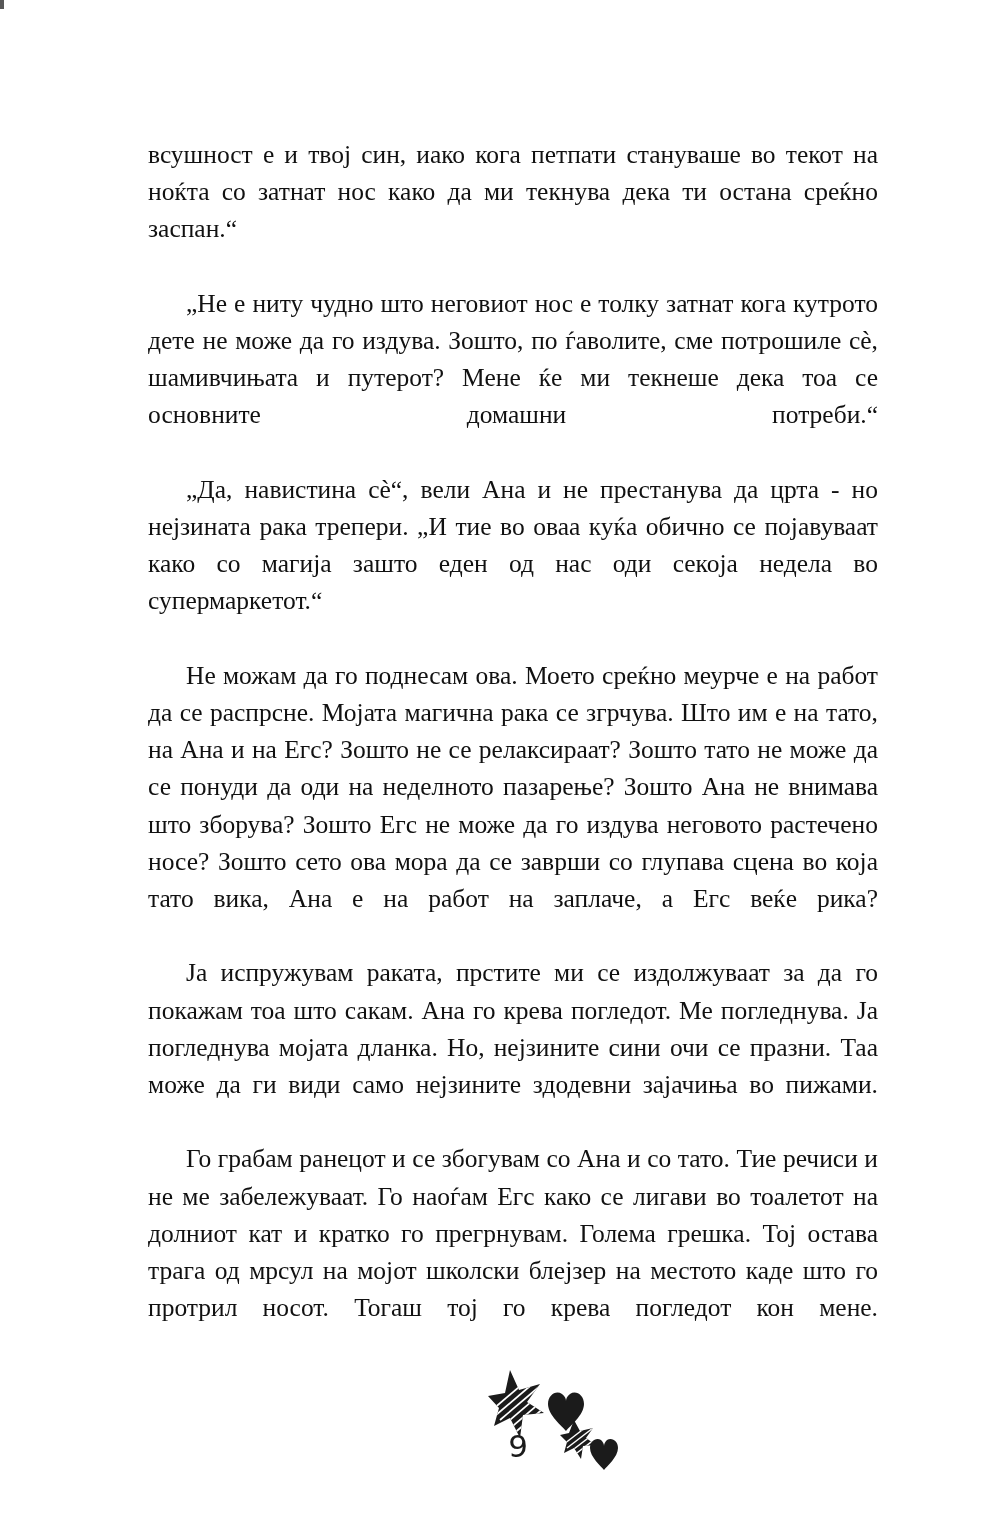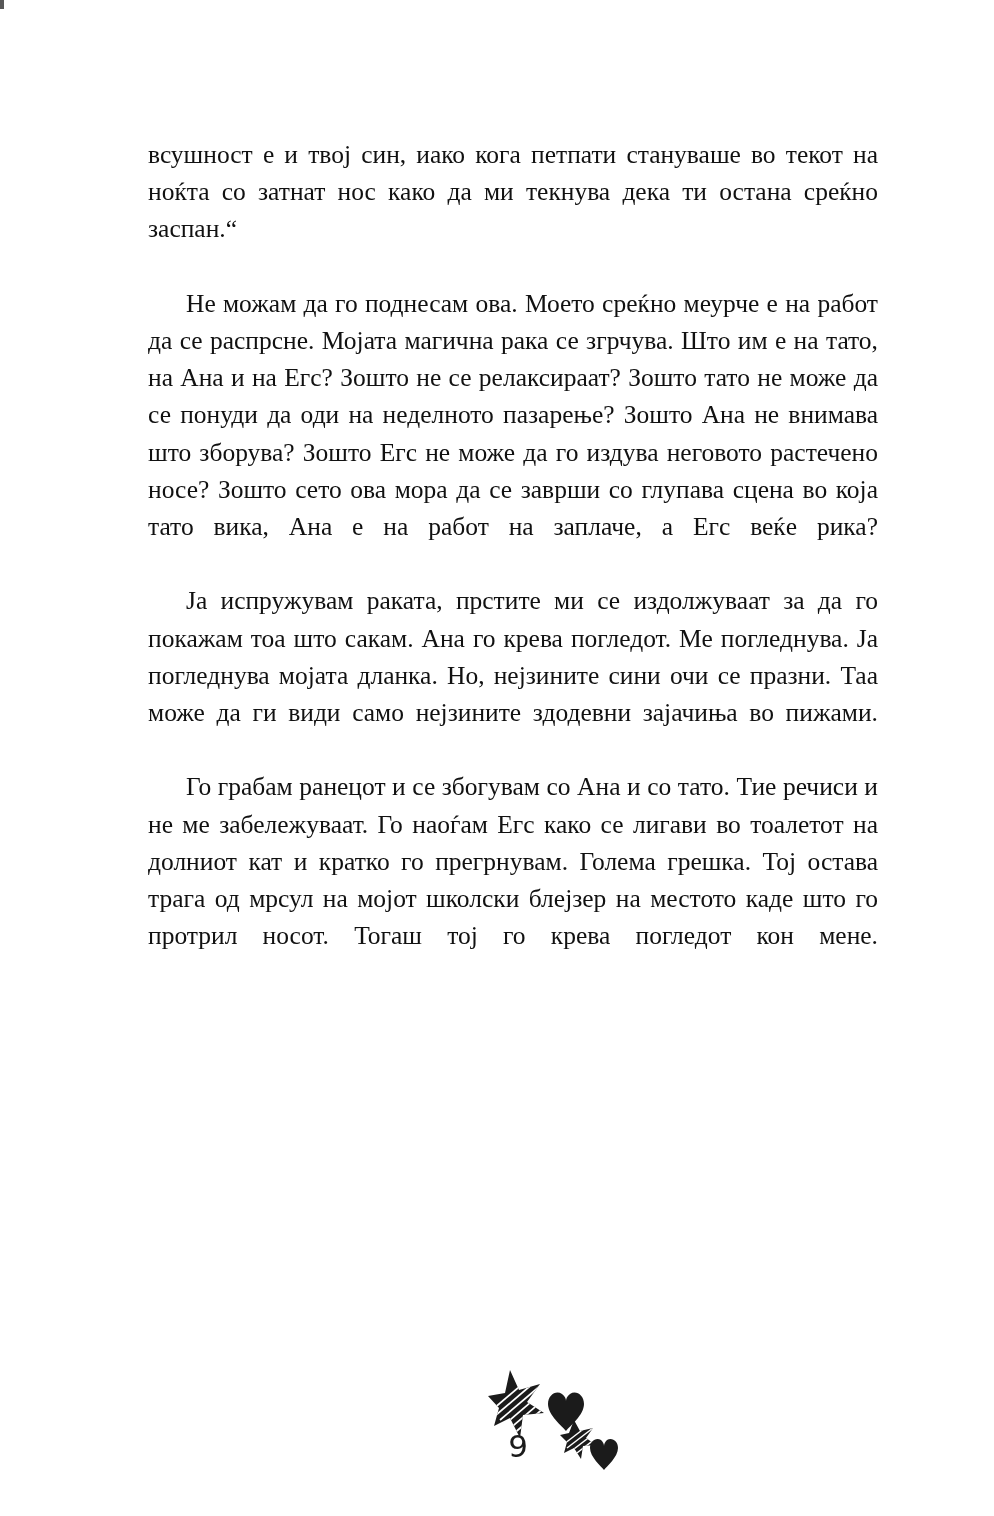--- a/index.html
+++ b/index.html
@@ -81,20 +81,22 @@
 </style>
 </head>
 <body>
 
 <div class="page">
 
   <div class="scan-artifact"></div>
 
   <div class="text-block">
     <p class="para">всушност е и твој син, иако кога петпати стануваше во текот на ноќта со затнат нос како да ми текнува дека ти остана среќно заспан.“</p>
+    <p class="para indent">„Не е ниту чудно што неговиот нос е толку затнат кога кутрото дете не може да го издува. Зошто, по ѓаволите, сме потрошиле сѐ, шамивчињата и путерот? Мене ќе ми текнеше дека тоа се основните домашни потреби.“</p>
+    <p class="para indent">„Да, навистина сѐ“, вели Ана и не престанува да црта - но нејзината рака трепери. „И тие во оваа куќа обично се појавуваат како со магија зашто еден од нас оди секоја недела во супермаркетот.“</p>
     <p class="para indent">Не можам да го поднесам ова. Моето среќно меурче е на работ да се распрсне. Мојата магична рака се згрчува. Што им е на тато, на Ана и на Егс? Зошто не се релаксираат? Зошто тато не може да се понуди да оди на неделното пазарење? Зошто Ана не внимава што зборува? Зошто Егс не може да го издува неговото растечено носе? Зошто сето ова мора да се заврши со глупава сцена во која тато вика, Ана е на работ на заплаче, а Егс веќе рика?</p>
     <p class="para indent">Ја испружувам раката, прстите ми се издолжуваат за да го покажам тоа што сакам. Ана го крева погледот. Ме погледнува. Ја погледнува мојата дланка. Но, нејзините сини очи се празни. Таа може да ги види само нејзините здодевни зајачиња во пижами.</p>
     <p class="para indent">Го грабам ранецот и се збогувам со Ана и со тато. Тие речиси и не ме забележуваат. Го наоѓам Егс како се лигави во тоалетот на долниот кат и кратко го прегрнувам. Голема грешка. Тој остава трага од мрсул на мојот школски блејзер на местото каде што го протрил носот. Тогаш тој го крева погледот кон мене.</p>
   </div>
 
   <div class="ornament">
     <svg viewBox="0 0 135 110" xmlns="http://www.w3.org/2000/svg">
       <defs>
         <clipPath id="clipBigStar">
           <path d="M22,2 L31,22 L52,16 L39,34 L56,45 L35,47 L32,70 L22,50 L6,58 L11,40 L0,28 L17,25 Z"></path>

